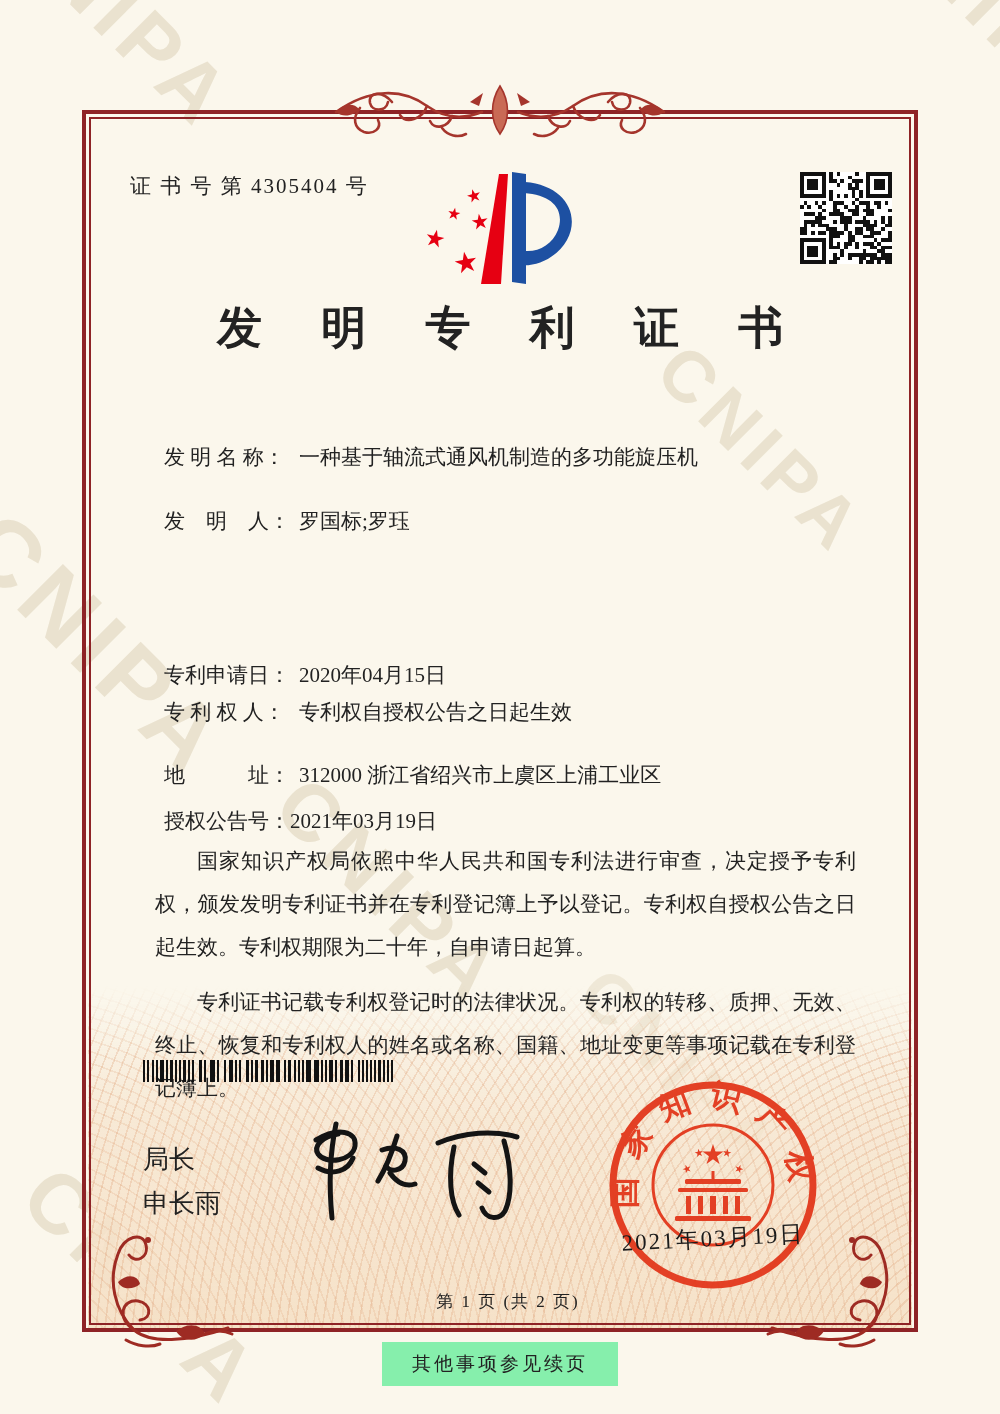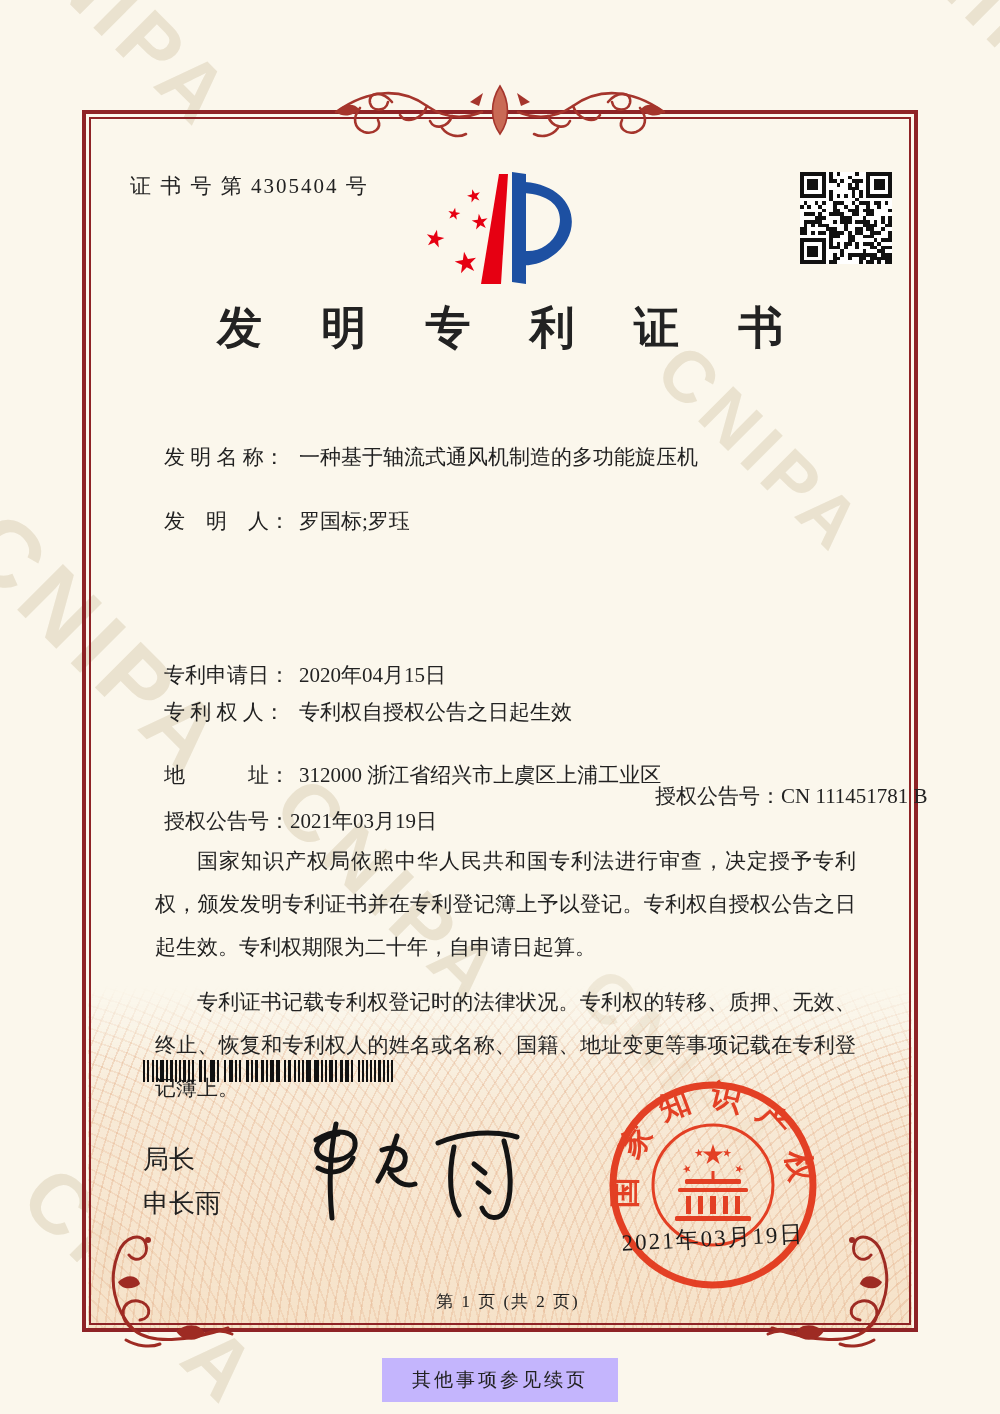--- a/index.html
+++ b/index.html
@@ -57,21 +57,21 @@
   .signature{position:absolute; left:278px; top:1106px; z-index:3;}
   .seal{position:absolute; left:605px; top:1077px; width:216px; height:216px; z-index:3;}
   .seal-date{
     position:absolute; left:-20px; top:146px; width:256px; text-align:center;
     font-size:23px; font-weight:500; letter-spacing:2px; color:#1b1b1b;
     transform:rotate(-3deg); z-index:4;
   }
   .page-info{position:absolute; left:0; top:1290px; width:100%; text-align:center; font-size:17px; letter-spacing:2px; z-index:3;padding-left:8px;}
   .cont-note{
     position:absolute; left:50%; top:1342px; transform:translateX(-50%);
-    background:#c4b5fd; padding:9px 30px; font-size:19px; letter-spacing:3px; z-index:3;margin-top:16px;
+    background:#86efac; padding:9px 30px; font-size:19px; letter-spacing:3px; z-index:3;
   }
   
   .orn-top{position:absolute; left:330px; top:70px; z-index:3;}
   .orn-bl{position:absolute; left:56px; top:1222px; z-index:4;}
   .orn-br{position:absolute; right:56px; top:1222px; z-index:4; transform:scaleX(-1);}
   svg{display:block;}
 </style>
 </head>
 <body>
 
@@ -388,21 +388,20 @@
   </div>
   <div class="field" style="top:673px;">
     <span class="lbl">专 利 权 人：</span><span class="val">专利权自授权公告之日起生效</span>
   </div>
   <div class="field" style="top:736px;">
     <span class="lbl">地　　　址：</span><span class="val">312000 浙江省绍兴市上虞区上浦工业区</span>
   </div>
 
   <div class="field" style="top:782px;">
     <span>授权公告号：</span><span>2021年03月19日</span>
-    <span class="grant-no"><span>授权公告号：</span><span>CN 111451781 B</span></span>
   </div>
 
   <div class="paras">
     <p>国家知识产权局依照中华人民共和国专利法进行审查，决定授予专利权，颁发发明专利证书并在专利登记簿上予以登记。专利权自授权公告之日起生效。专利权期限为二十年，自申请日起算。</p>
     <p>专利证书记载专利权登记时的法律状况。专利权的转移、质押、无效、终止、恢复和专利权人的姓名或名称、国籍、地址变更等事项记载在专利登记簿上。</p>
   </div>
 
   <div class="barcode">
       <svg id="barsvg" width="252" height="22">
         <rect x="0" y="0" width="2" height="22" fill="#111"></rect>

